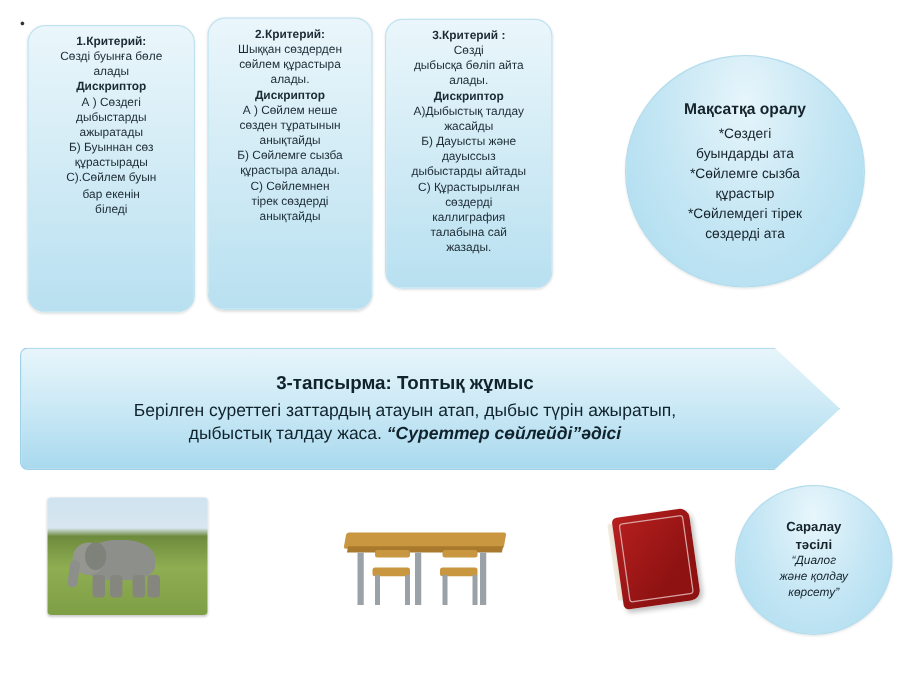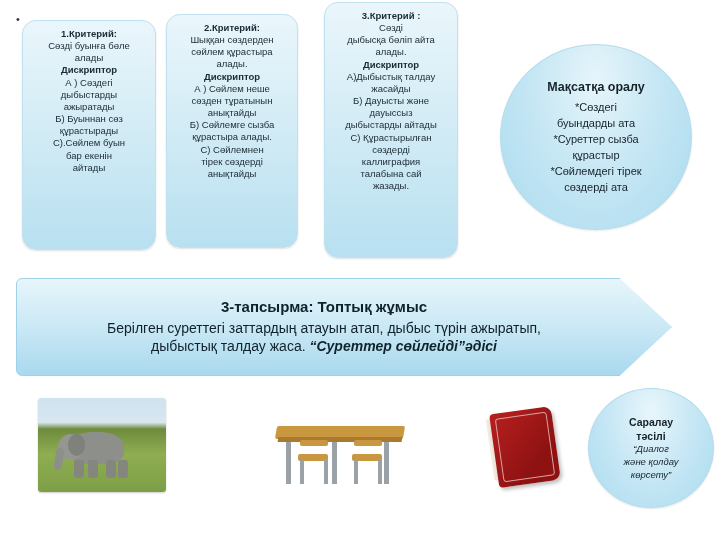--- a/index.html
+++ b/index.html
@@ -44,21 +44,21 @@
   }
   .card .hd {
     font-weight: bold;
   }
   .card p {
     margin: 0;
   }
 
   #card1 { left: 22px;  top: 20px;  width: 134px; height: 230px; }
   #card2 { left: 166px; top: 14px;  width: 132px; height: 234px; }
-  #card3 { left: 308px; top: 2px;   width: 134px; height: 256px; margin-left: 16px; }
+  #card3 { left: 308px; top: 15px;   width: 134px; height: 216px; }
 
   .oval {
     position: absolute;
     left: 500px;
     top: 44px;
     width: 192px;
     height: 186px;
     border-radius: 50%;
     background: radial-gradient(ellipse at 50% 20%, #e6f5fb 0%, #c7e7f4 45%, #a9dbef 100%);
     border: 1px solid #b3dcec;
@@ -302,21 +302,21 @@
     <p>Сөзді буынға бөле</p>
     <p>алады</p>
     <p class="hd">Дискриптор</p>
     <p>А ) Сөздегі</p>
     <p>дыбыстарды</p>
     <p>ажыратады</p>
     <p>Б) Буыннан сөз</p>
     <p>құрастырады</p>
     <p>С).Сөйлем буын</p>
     <p>бар екенін</p>
-    <p>айтады</p>
+    <p>біледі</p>
   </div>
 
   <div class="card" id="card2">
     <p class="hd">2.Критерий:</p>
     <p>Шыққан сөздерден</p>
     <p>сөйлем құрастыра</p>
     <p>алады.</p>
     <p class="hd">Дискриптор</p>
     <p>А ) Сөйлем неше</p>
     <p>сөзден  тұратынын</p>
@@ -343,21 +343,21 @@
     <p>сөздерді</p>
     <p>каллиграфия</p>
     <p>талабына сай</p>
     <p>жазады.</p>
   </div>
 
   <div class="oval">
     <p class="hd">Мақсатқа оралу</p>
     <p>*Сөздегі</p>
     <p>буындарды ата</p>
-    <p>*Суреттер сызба</p>
+    <p>*Сөйлемге сызба</p>
     <p>құрастыр</p>
     <p>*Сөйлемдегі тірек</p>
     <p>сөздерді ата</p>
   </div>
 
   <div class="banner-wrap">
     <div class="banner">
       <div class="l1">3-тапсырма: Топтық жұмыс</div>
       <div class="l2">Берілген суреттегі заттардың атауын атап, дыбыс түрін ажыратып,</div>
       <div class="l3">

